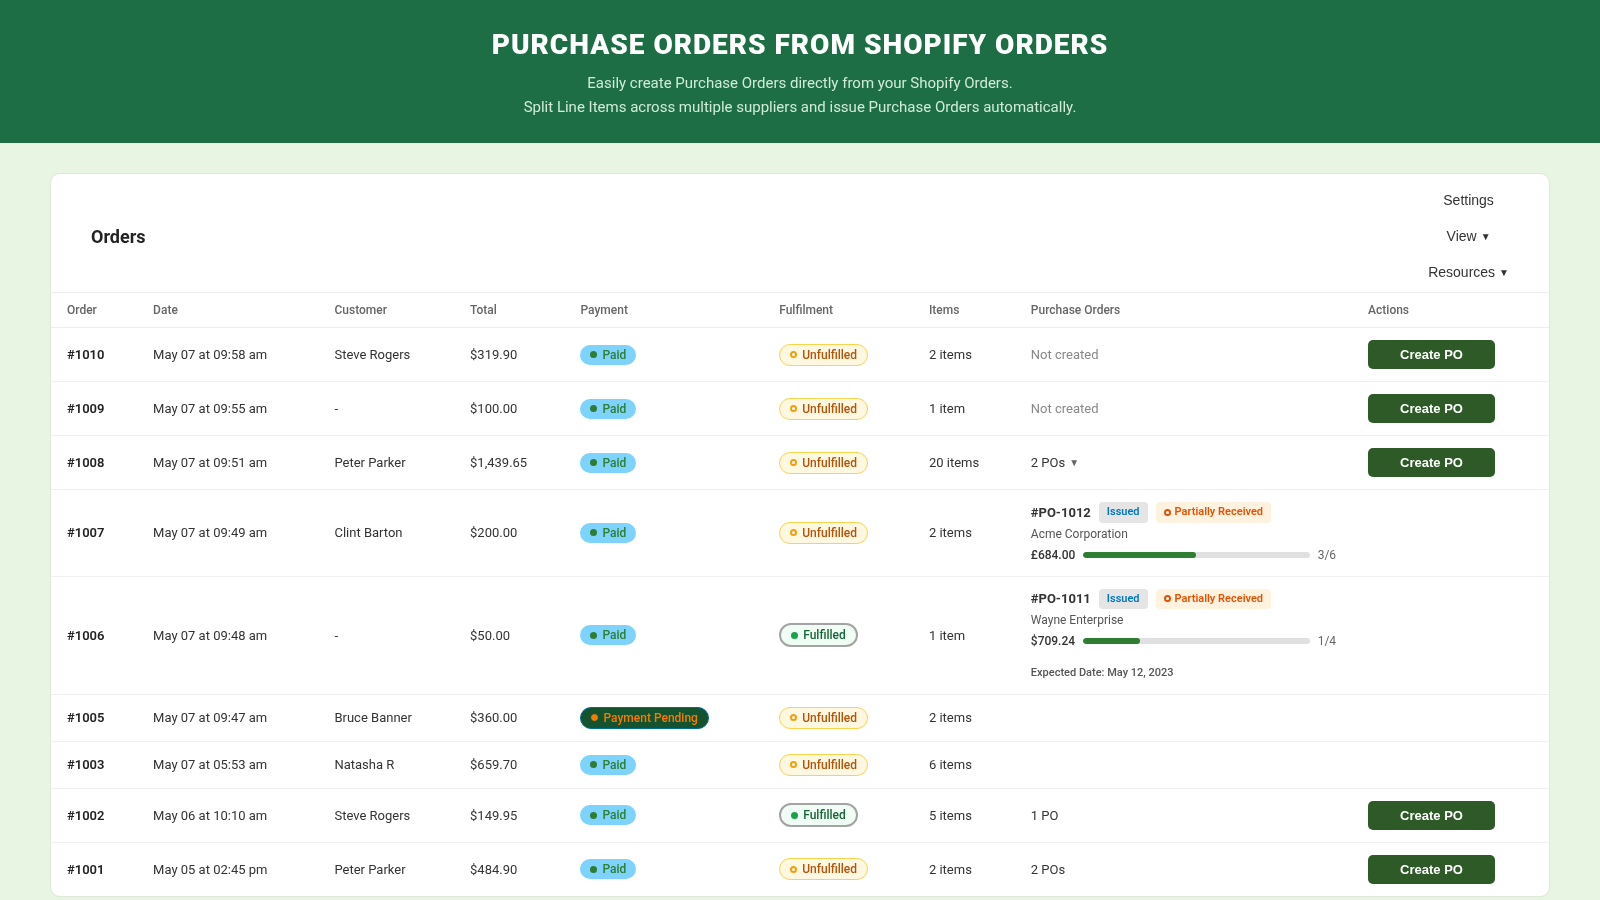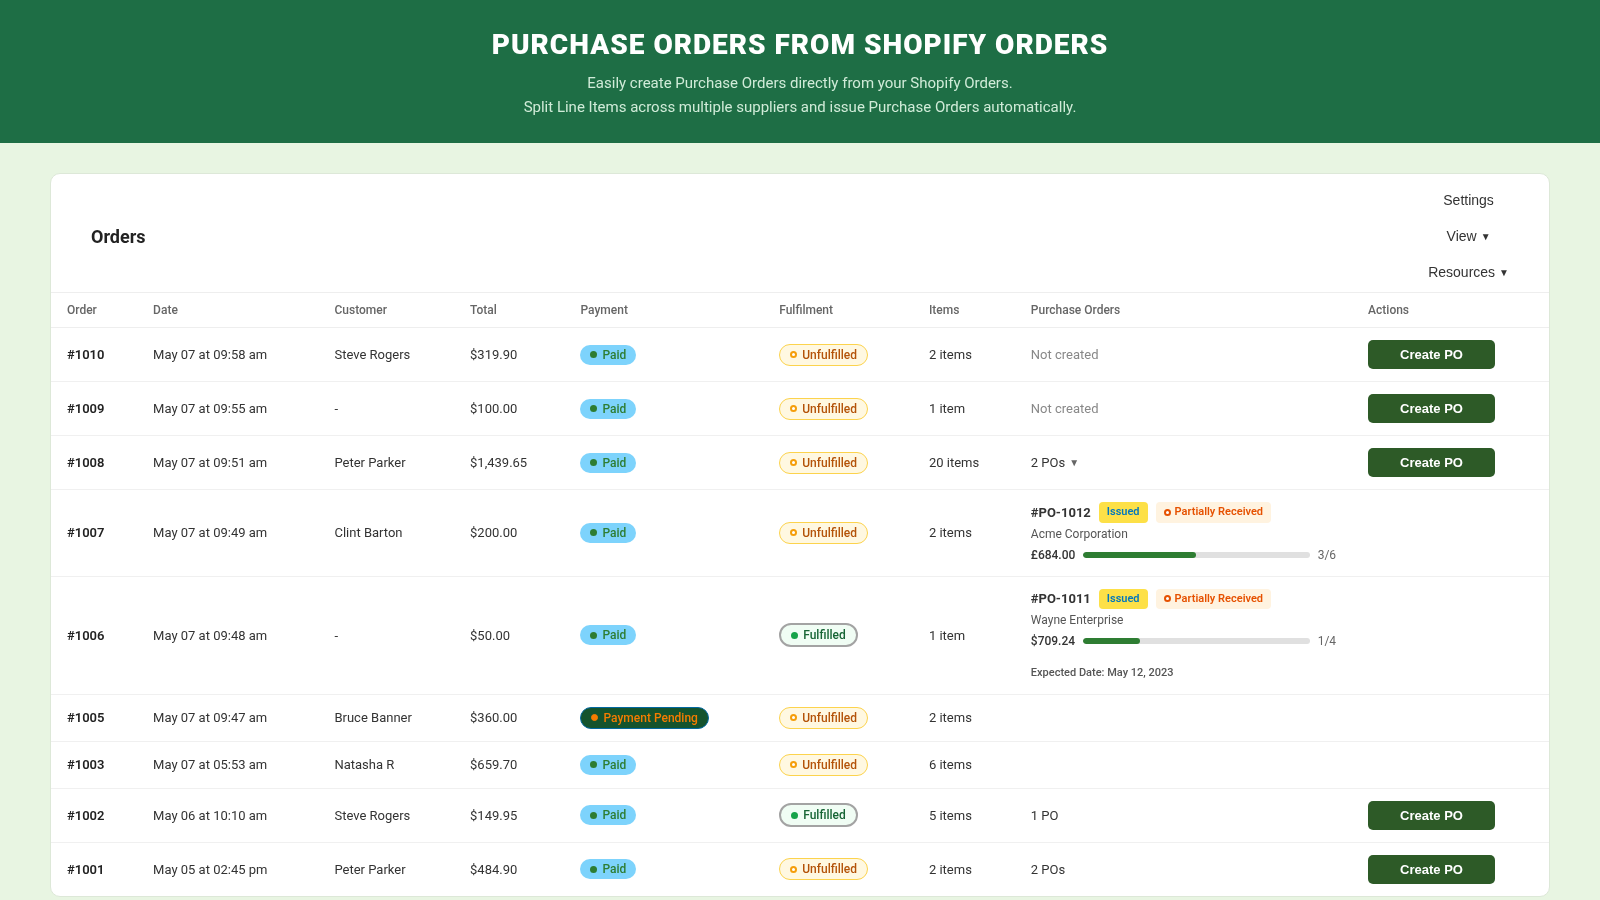--- a/index.html
+++ b/index.html
@@ -143,21 +143,21 @@
     .badge-unfulfilled .badge-dot { background: #fff; border: 2px solid #f59e0b; }
     .badge-fulfilled {
       background: #f0fdf4;
       color: #166534;
       border: 2px solid #a3a3a3;
     }
     .badge-fulfilled .badge-dot { background: #16a34a; }
 
     
     .po-badge-issued {
-      background: #fde047;
+      background: #e5e5e5;
       color: #0277bd;
       padding: 2px 8px;
       border-radius: 4px;
       font-size: 11px;
       font-weight: 600;
     }
     .po-badge-partial {
       background: #fff3e0;
       color: #e65100;
       padding: 2px 8px;

